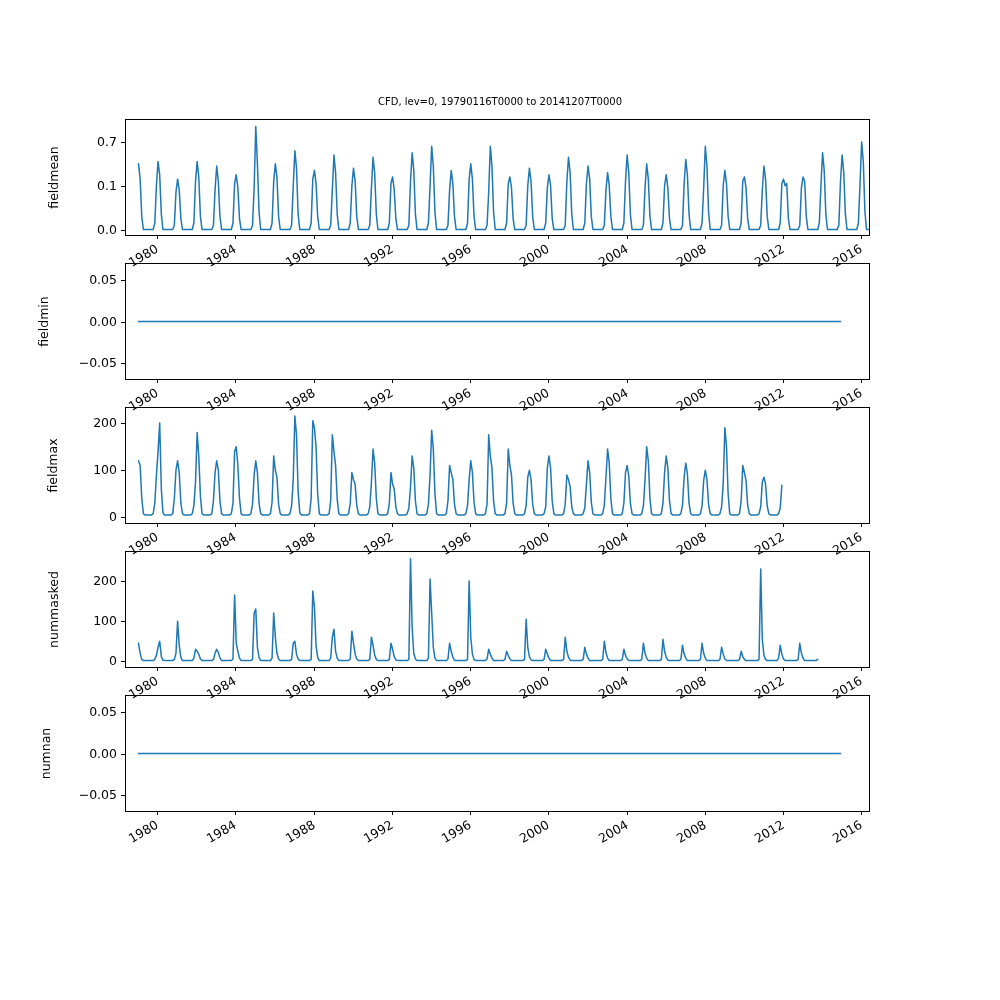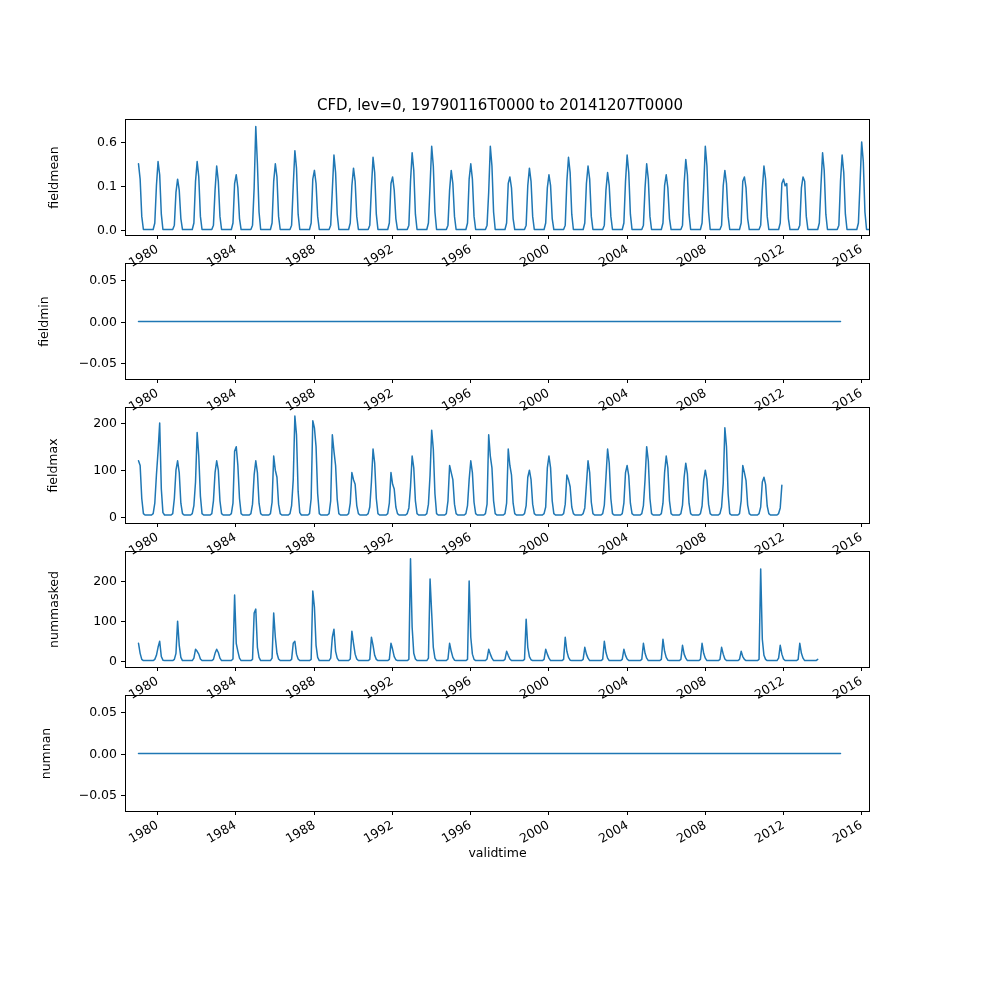--- a/index.html
+++ b/index.html
@@ -18,21 +18,21 @@
     position: relative;
     width: 1000px;
     height: 1000px;
   }
   .fig-title {
     position: absolute;
     left: 0;
     top: 96px;
     width: 1000px;
     text-align: center;
-    font-size: 15px;
+    font-size: 10px;
     color: #000000;
     white-space: nowrap;
   }
   .panel {
     position: absolute;
     box-sizing: border-box;
     border: 1px solid #000000;
     background: #ffffff;
     overflow: hidden;
   }
@@ -118,29 +118,28 @@
   </div>
   <div class="ylabel" style="left:-22px; top:602px; width:150px; transform:rotate(-90deg);">nummasked</div>
 
   <div class="panel" id="panel4" style="left:125px; top:695px; width:745px; height:117px;">
     <svg id="svg4" width="743" height="115" viewBox="0 0 743 115" preserveAspectRatio="none">
         <path d="M12.51 57.50 L714.50 57.50" fill="none" stroke="#1f77b4" stroke-width="1.5" stroke-linejoin="round" stroke-linecap="round"></path>
       </svg>
   </div>
   <div class="ylabel" style="left:-30px; top:746px; width:150px; transform:rotate(-90deg);">numnan</div>
 
-  <div class="xlabel" style="left:125px; top:845px; width:745px;">validtime</div>
 
   <div id="ticklayer">
       <div class="ytickmark" style="left: 121px; top: 229.524px;"></div>
       <div class="ytick" style="left: 29px; top: 221.524px; width: 88px;">0.0</div>
       <div class="ytickmark" style="left: 121px; top: 185.714px;"></div>
       <div class="ytick" style="left: 29px; top: 177.714px; width: 88px;">0.1</div>
       <div class="ytickmark" style="left: 121px; top: 141.905px;"></div>
-      <div class="ytick" style="left: 29px; top: 133.905px; width: 88px;">0.6</div>
+      <div class="ytick" style="left: 29px; top: 133.905px; width: 88px;">0.7</div>
       <div class="xtickmark" style="left: 157.284px; top: 235px;"></div>
       <div class="xtick" style="left: 57.2842px; top: 240px; width: 100px;">1980</div>
       <div class="xtickmark" style="left: 235.495px; top: 235px;"></div>
       <div class="xtick" style="left: 135.495px; top: 240px; width: 100px;">1984</div>
       <div class="xtickmark" style="left: 313.705px; top: 235px;"></div>
       <div class="xtick" style="left: 213.705px; top: 240px; width: 100px;">1988</div>
       <div class="xtickmark" style="left: 391.916px; top: 235px;"></div>
       <div class="xtick" style="left: 291.916px; top: 240px; width: 100px;">1992</div>
       <div class="xtickmark" style="left: 470.126px; top: 235px;"></div>
       <div class="xtick" style="left: 370.126px; top: 240px; width: 100px;">1996</div>

